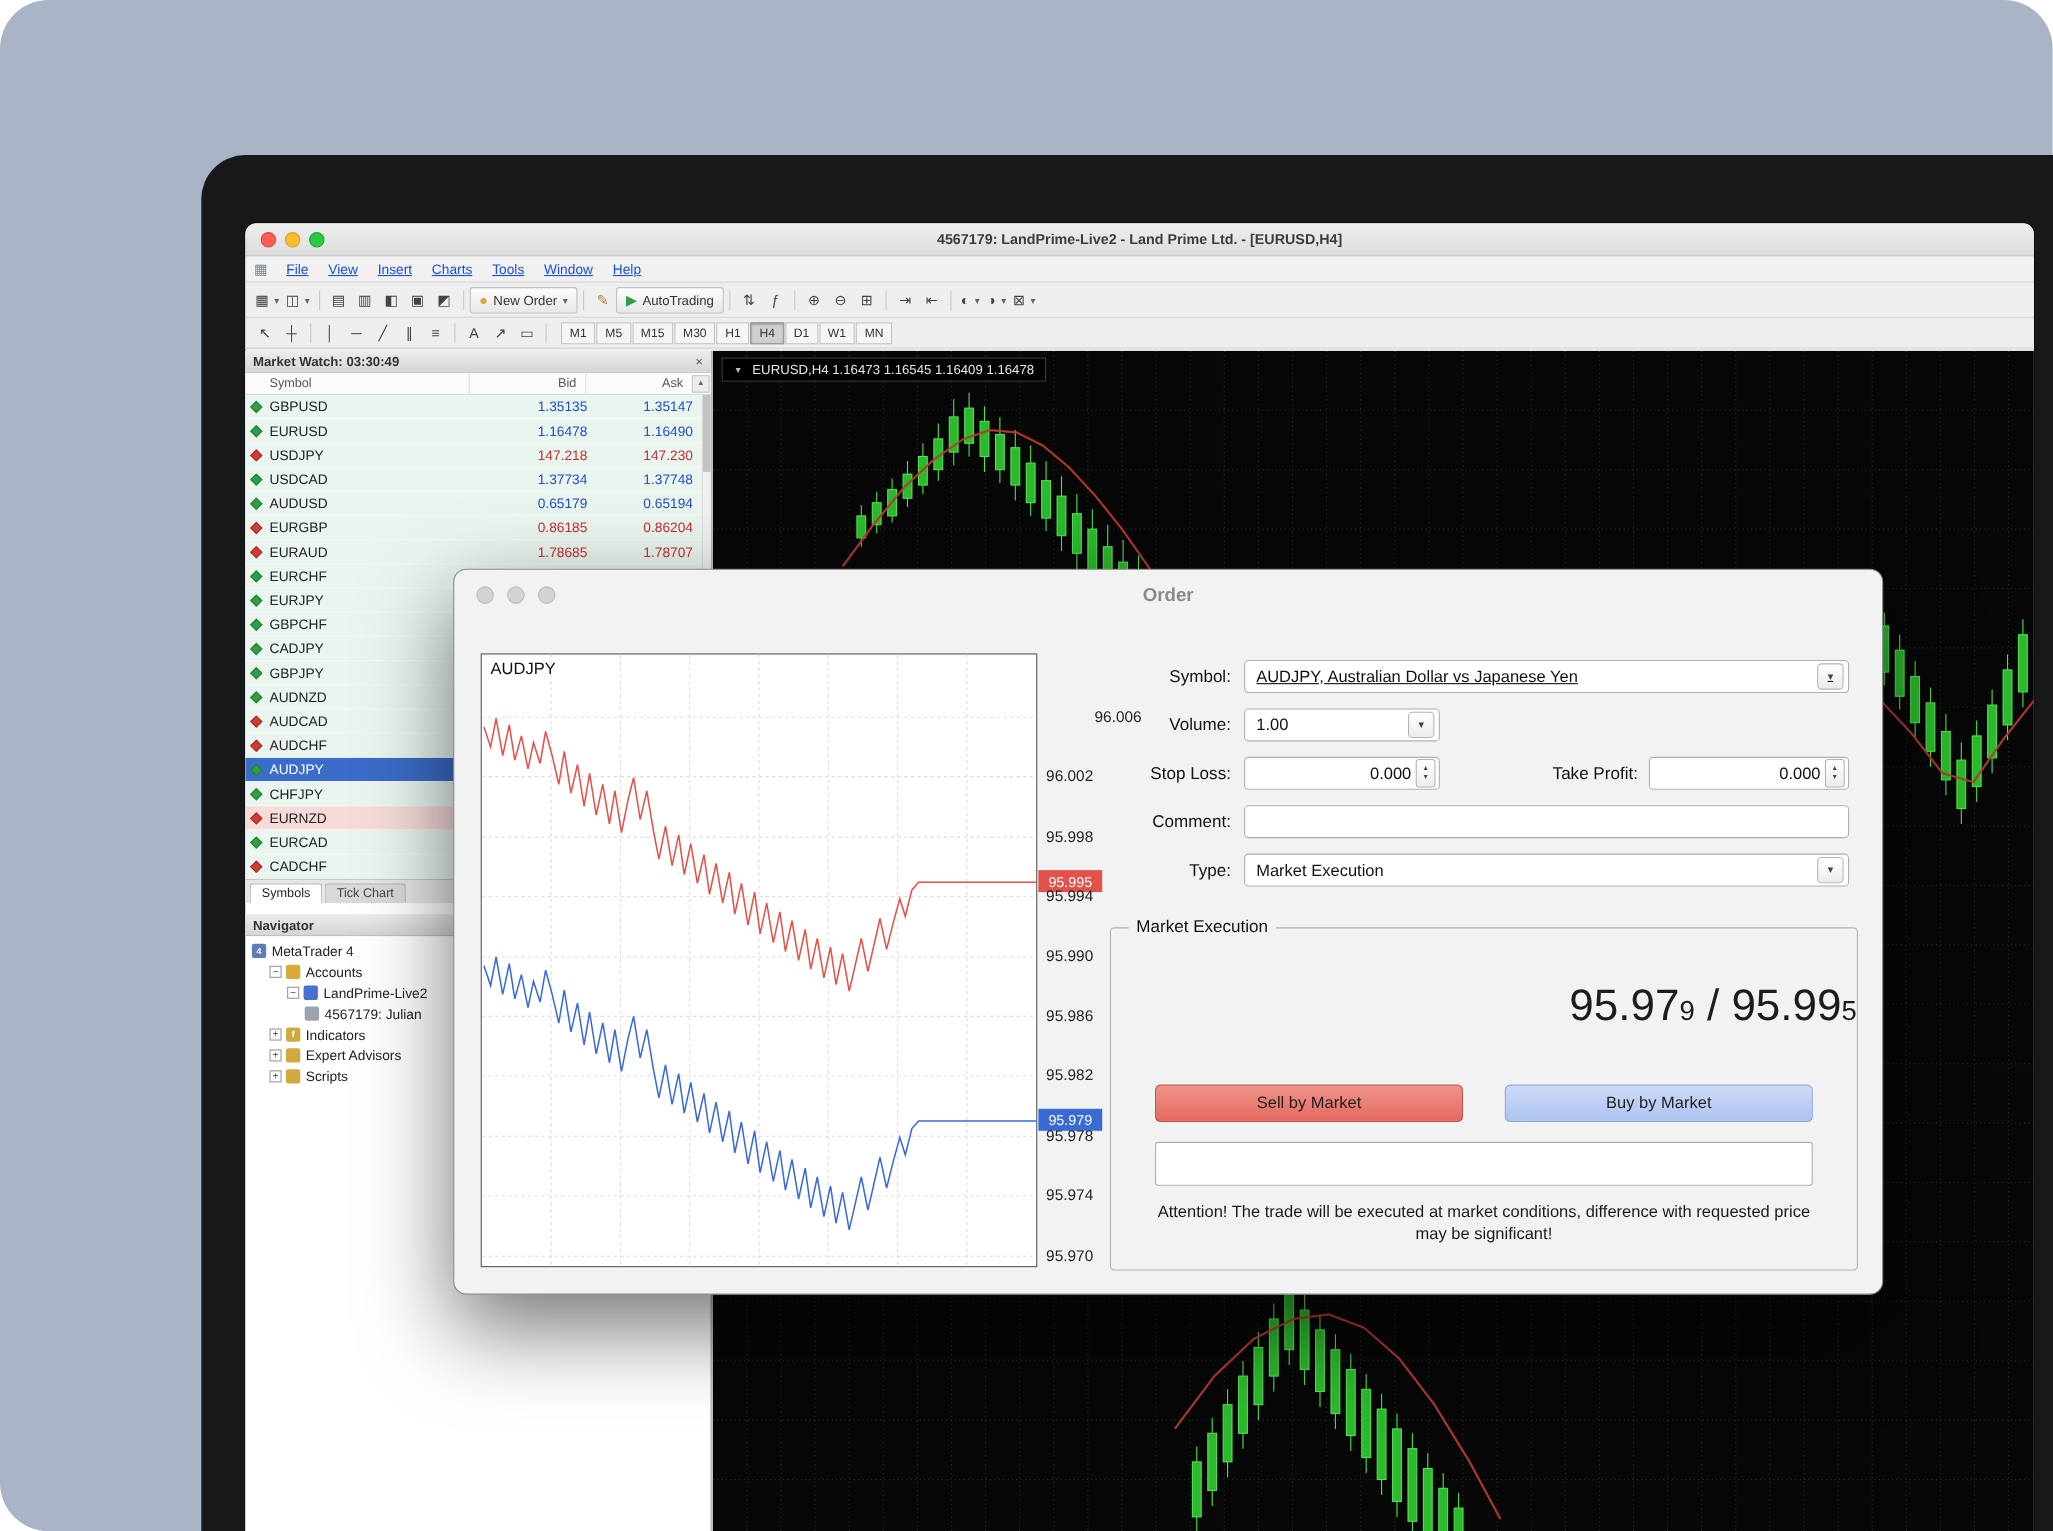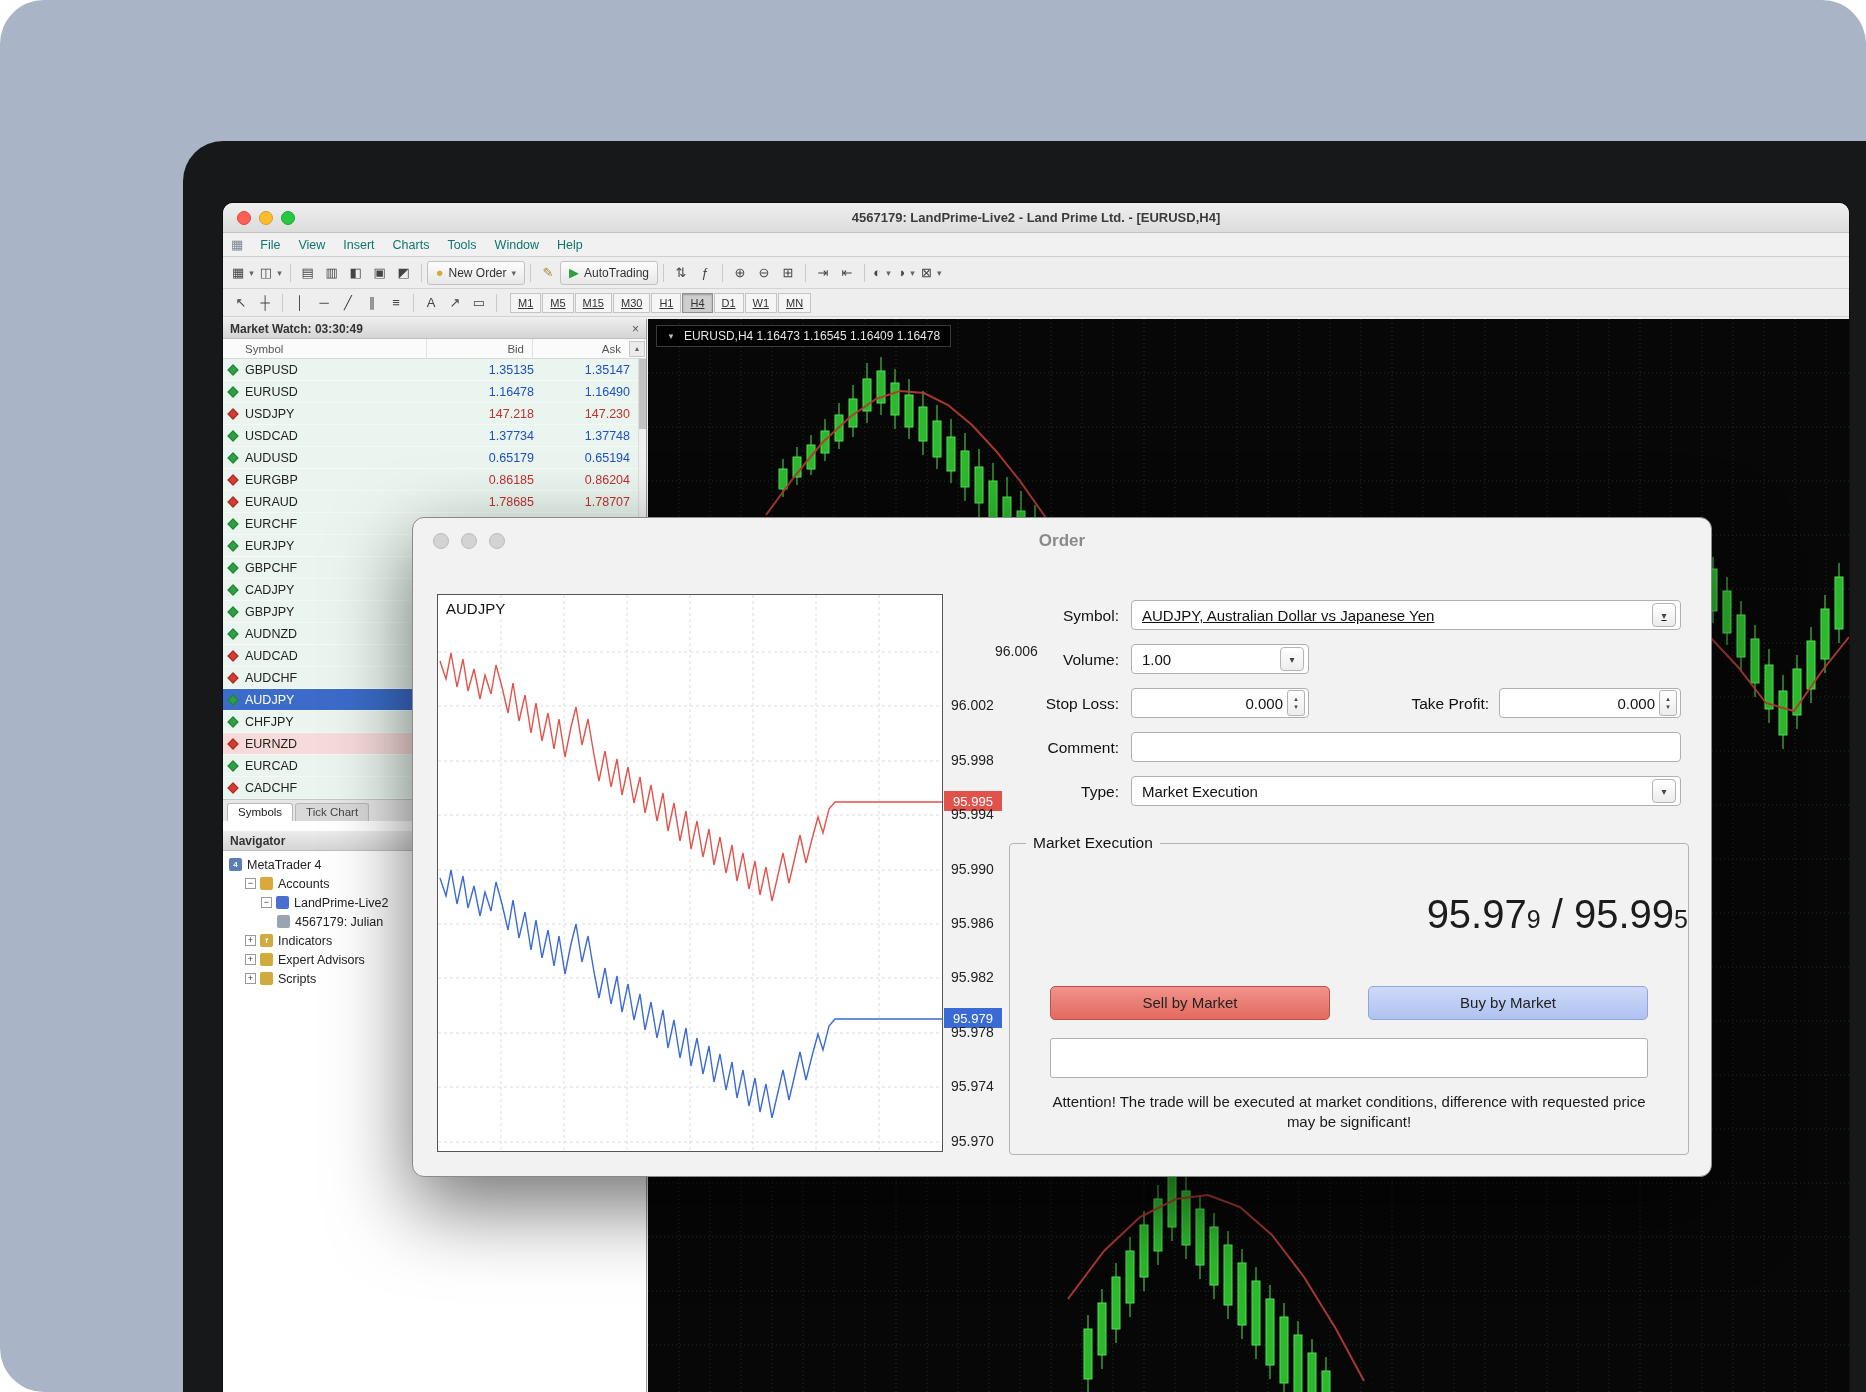--- a/index.html
+++ b/index.html
@@ -25,39 +25,39 @@
   .light.yellow { background:#febc2e; border:1px solid #d89e24; }
   .light.green  { background:#28c840; border:1px solid #1da833; }
   .title-text { height:30px; line-height:30px; text-align:center; font-size:13px;
                 font-weight:bold; color:#3c3c3c; }
 
   
   .menubar { height:24px; background:#f1f1f1; border-bottom:1px solid #d0d0d0;
              display:flex; align-items:center; padding-left:8px; }
   .app-icon { font-size:13px; color:#7d8794; margin-right:8px; }
   .menu-items { display:flex; }
-  .menu-item { font-size:12.5px; color:#0f766e; padding:3px 9px; }
+  .menu-item { font-size:12.5px; color:#1d4ed8; padding:3px 9px;text-decoration:underline; }
 
   
   .toolbar { display:flex; align-items:center; background:#eeeeee;
              border-bottom:1px solid #d2d2d2; padding:0 6px; }
   .toolbar.t1 { height:32px; }
   .toolbar.t2 { height:28px; }
   .tbtn { height:24px; min-width:24px; display:flex; align-items:center; justify-content:center;
           gap:5px; border-radius:3px; padding:0 3px; color:#444; }
   .tbtn.labeled { border:1px solid #c2c2c2; background:linear-gradient(#fdfdfd,#e7e7e7);
                   padding:0 8px; }
   .tglyph { font-size:13px; line-height:1; }
   .tlabel { font-size:12px; color:#333; }
   .tcaret { font-size:9px; color:#666; }
   .tsep { width:1px; height:18px; background:#c9c9c9; margin:0 5px; display:inline-block; }
   .tool-group { display:flex; align-items:center; }
   .tf-group { display:flex; align-items:center; margin-left:8px; gap:1px; }
   .tfbtn { height:20px; padding:0 7px; font-size:11px; color:#333; background:#f5f5f5;
-           border:1px solid #c4c4c4;text-decoration:underline; }
+           border:1px solid #c4c4c4; }
   .tfbtn.active { background:#cfcfcf; border-color:#8f8f8f; box-shadow:inset 0 1px 2px rgba(0,0,0,.25); }
 
   
   .left-panel { position:absolute; left:0; top:116px; width:424px; bottom:0;
                 background:#ffffff; border-right:1px solid #9a9a9a; }
   .panel-header { height:20px; background:linear-gradient(#ececec,#d5d5d5);
                   border-bottom:1px solid #bfbfbf; font-size:12px; font-weight:bold;
                   color:#333; display:flex; align-items:center; padding:0 7px;
                   justify-content:space-between; }
   .ph-close { font-size:12px; color:#555; font-weight:normal; }

